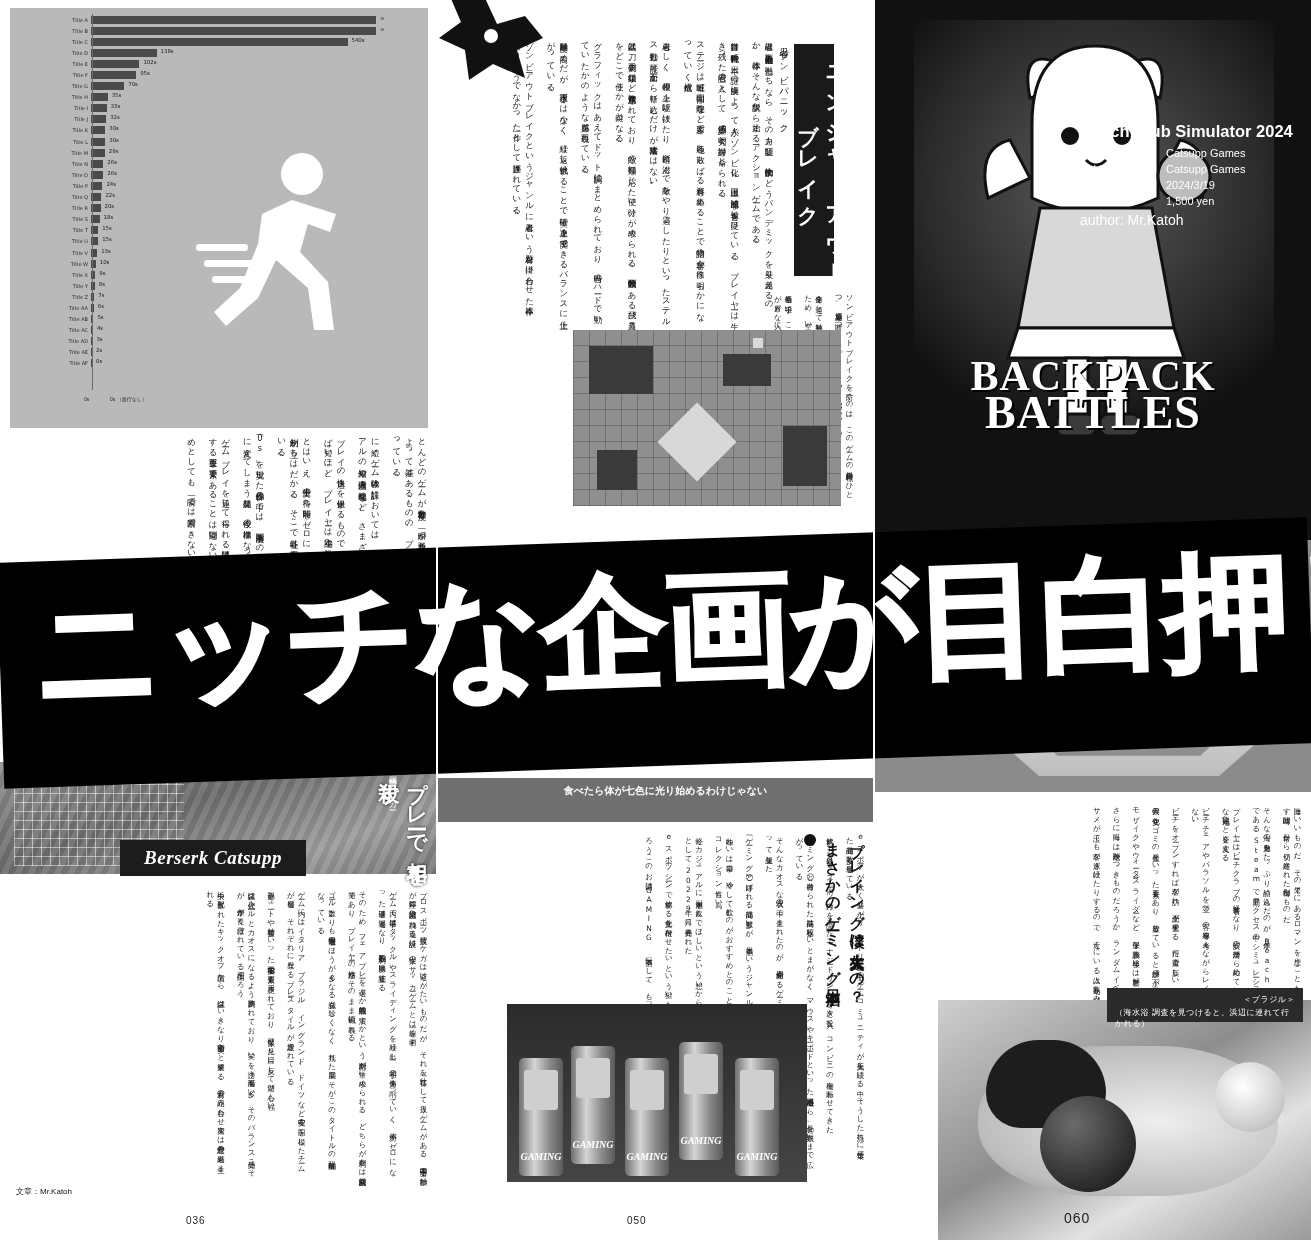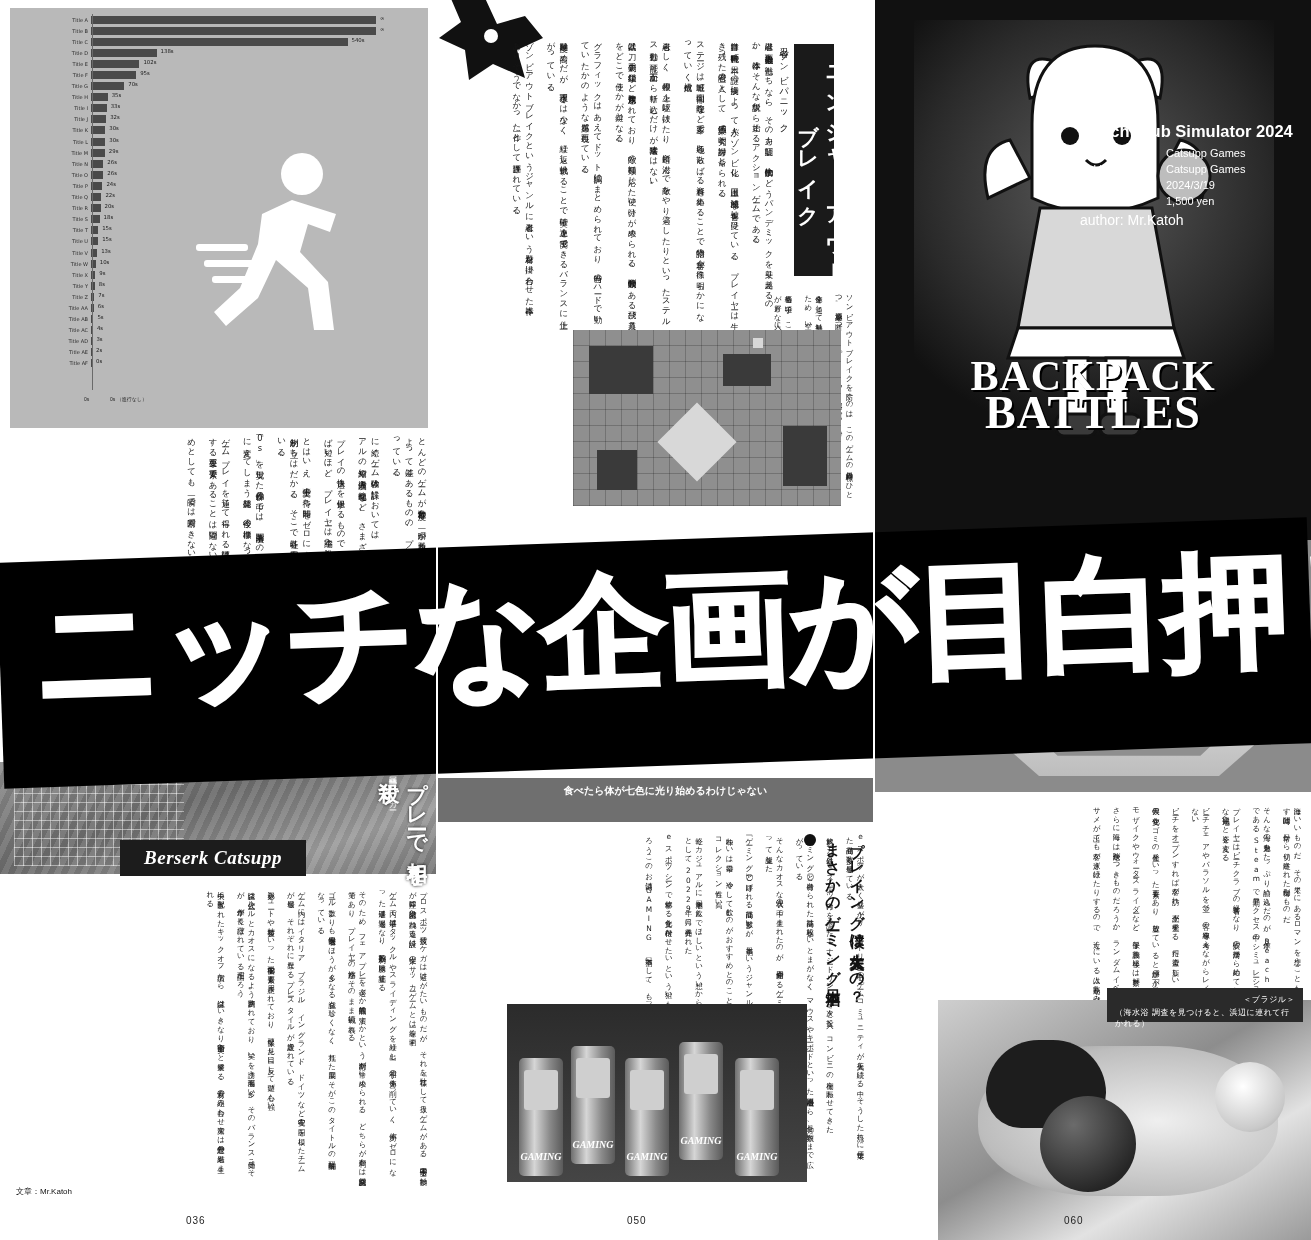--- a/index.html
+++ b/index.html
@@ -151,21 +151,21 @@
   .r-photo .head{position:absolute;right:26px;top:62px;width:70px;height:70px;border-radius:50%;
         background:radial-gradient(circle at 40% 35%,#fff,#c9c9c9 70%,#9a9a9a);}
   .r-photo .hat{position:absolute;left:48px;top:40px;width:120px;height:88px;border-radius:60px 60px 40px 40px;
         background:#1d1d1d;}
   .r-photo .ball{position:absolute;left:102px;top:96px;width:96px;height:96px;border-radius:50%;
         background:radial-gradient(circle at 35% 30%,#6b6b6b,#252525 75%);}
   .r-tip{position:absolute;right:8px;top:196px;width:196px;height:34px;background:#2a2a2a;z-index:4;}
   .r-tip .t1,.r-tip .t2{position:absolute;right:8px;color:#fff;font-size:8px;letter-spacing:.5px;
         font-family:"DejaVu Sans",sans-serif;}
   .r-tip .t1{top:6px;} .r-tip .t2{top:19px;margin-left:8px;}
-  .pagenum-r{position:absolute;left:190px;bottom:14px;font-size:10px;color:#222;letter-spacing:1px;}
+  .pagenum-r{position:absolute;left:190px;bottom:14px;font-size:14px;color:#222;letter-spacing:1px;}
 </style>
 </head>
 <body>
 
 <div class="page col-left">
 
   <div class="l-top">
     <div class="chart-wrap">
       <div class="chart-rows" id="chart-rows">
           <div class="crow">

